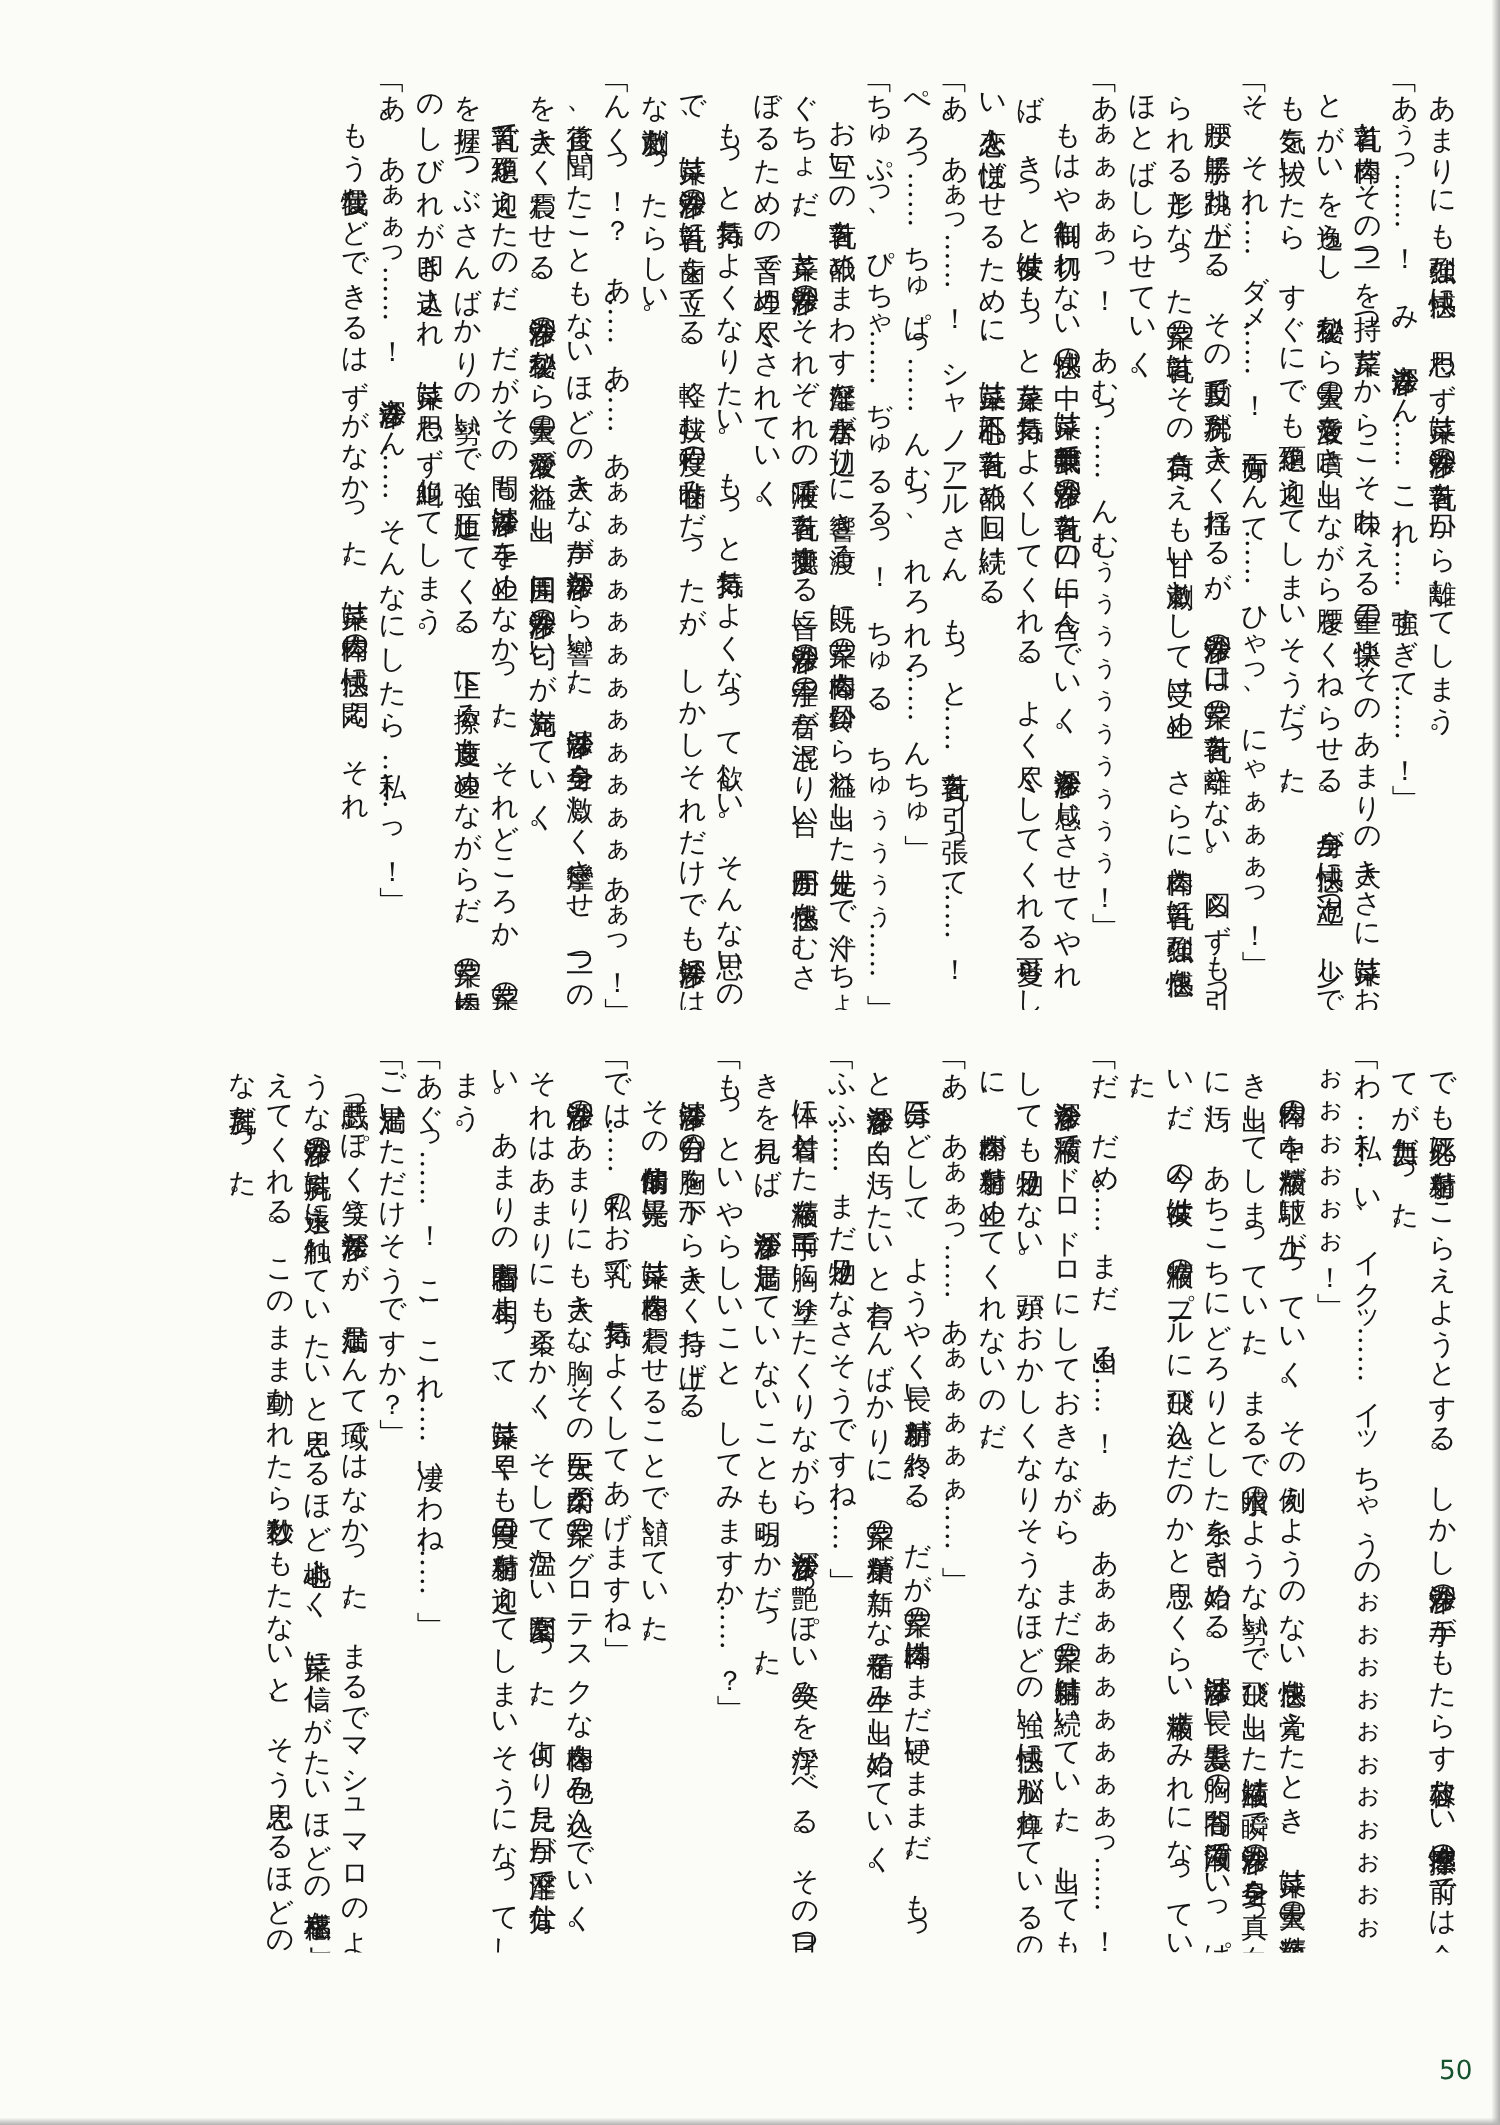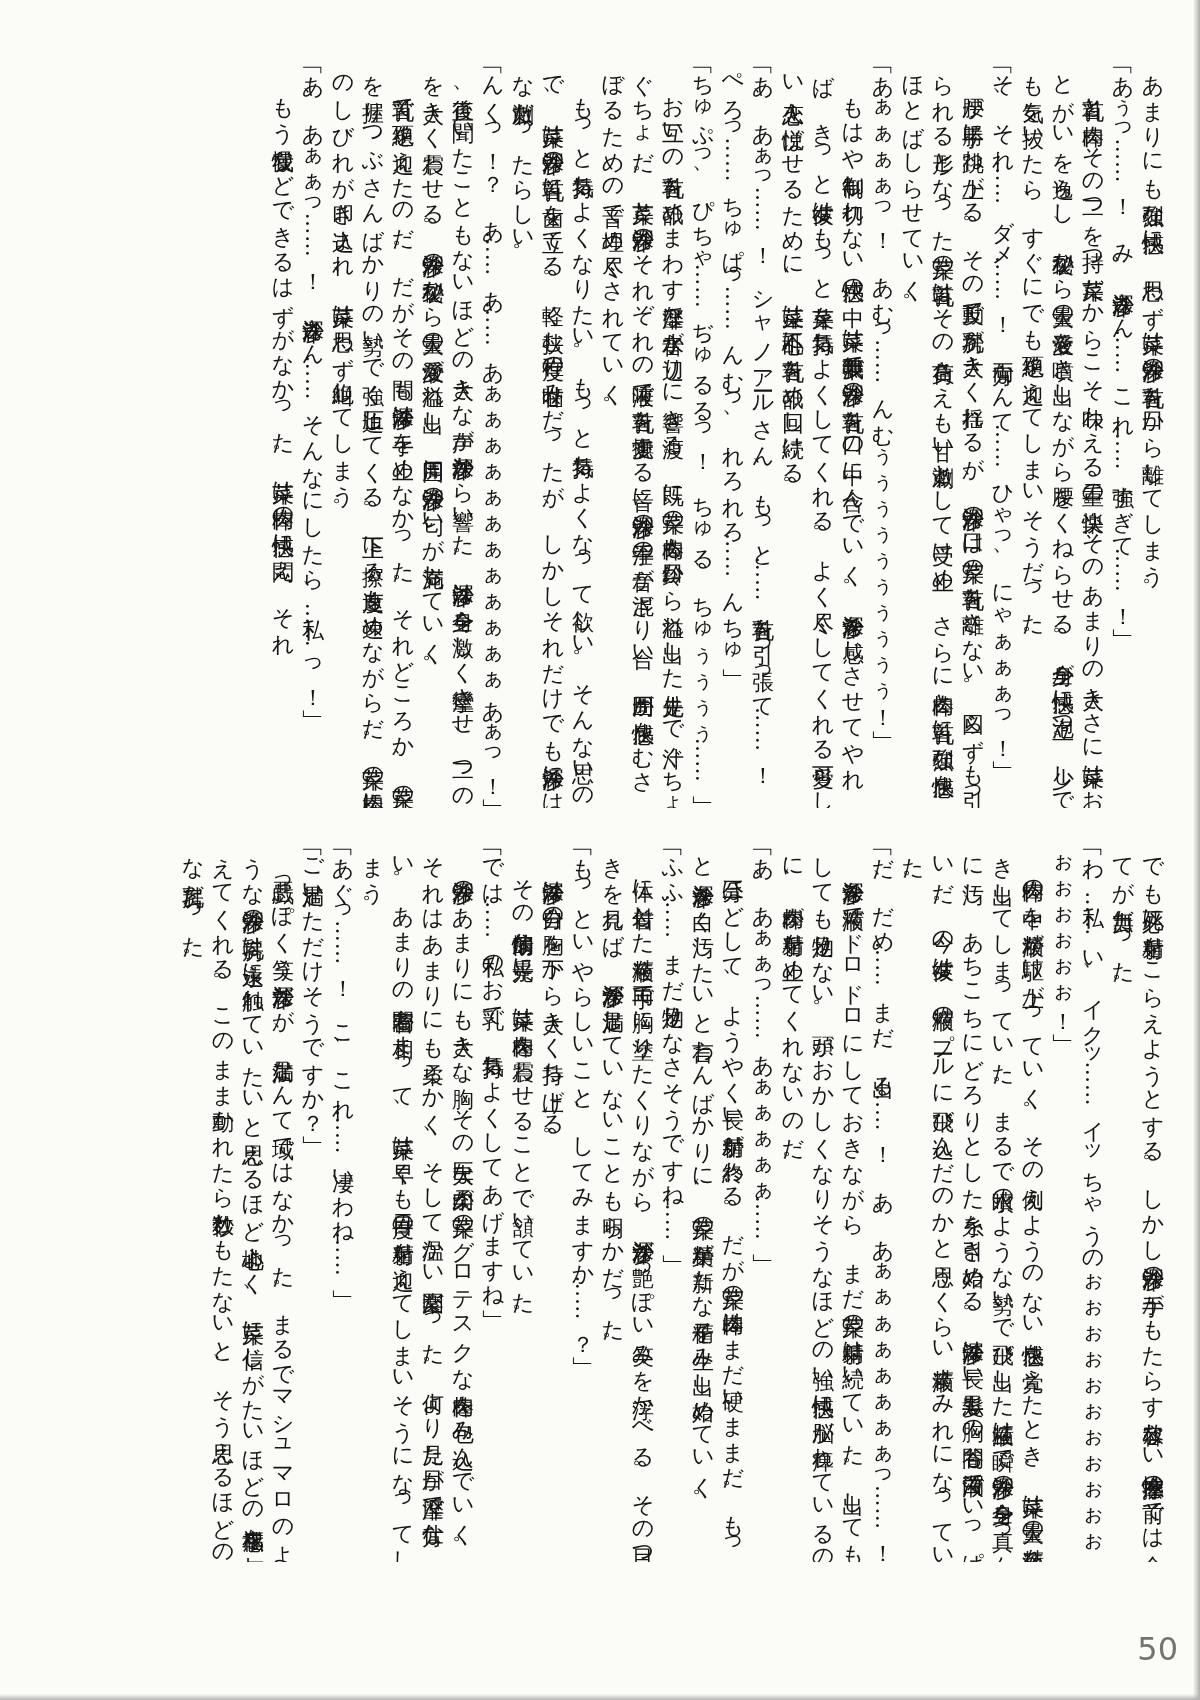--- a/index.html
+++ b/index.html
@@ -43,22 +43,22 @@
     padding: 0;
   }
   .vblock p.indent {
     text-indent: 1em;
   }
   .page-number {
     position: absolute;
     right: 22px;
     bottom: 32px;
     font-family: "DejaVu Sans", "Liberation Sans", sans-serif;
-    font-size: 32px;
-    color: #737373;
+    font-size: 21px;
+    color: #14532d;
     margin-top: 28px;
   }
   .edge-right {
     position: absolute;
     top: 0;
     right: 0;
     width: 7px;
     height: 1700px;
     background: linear-gradient(to right, rgba(160,160,158,0), #adadab);
   }

